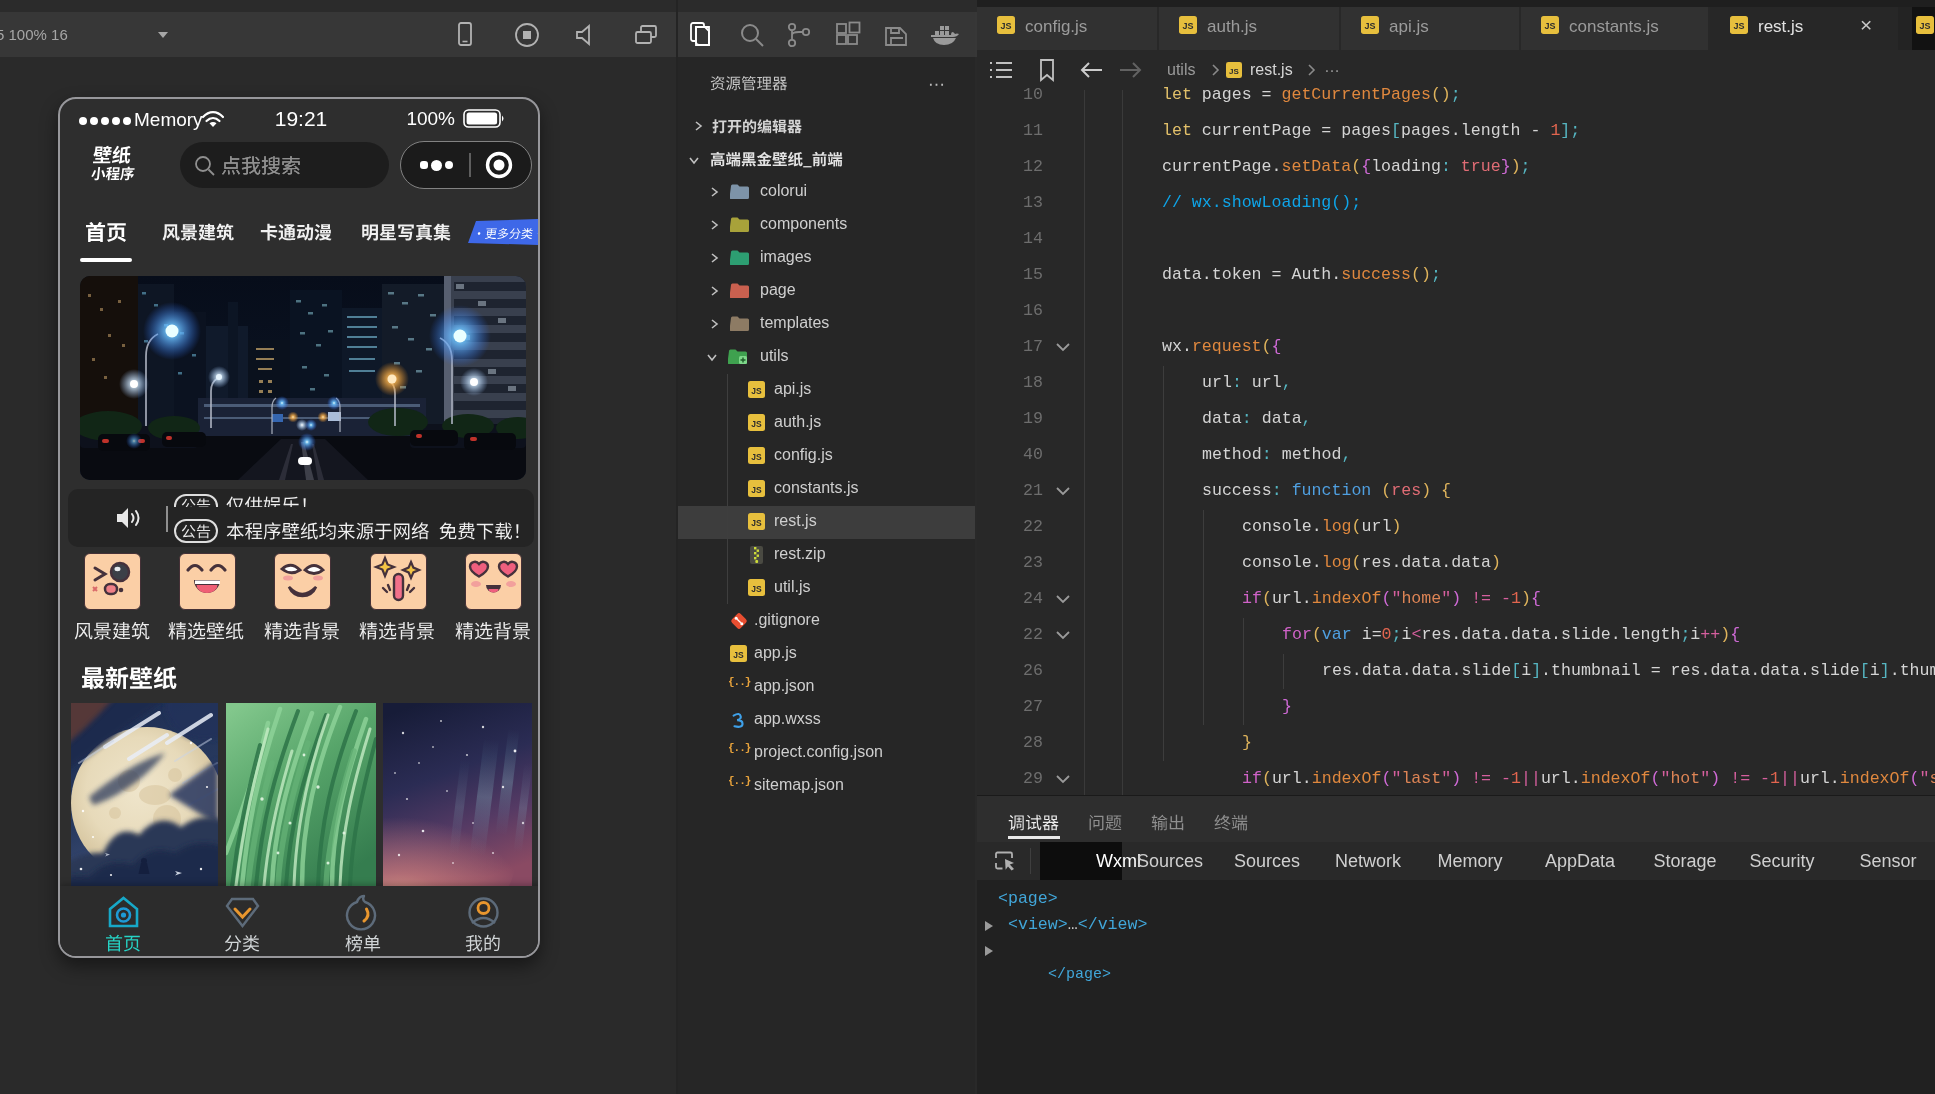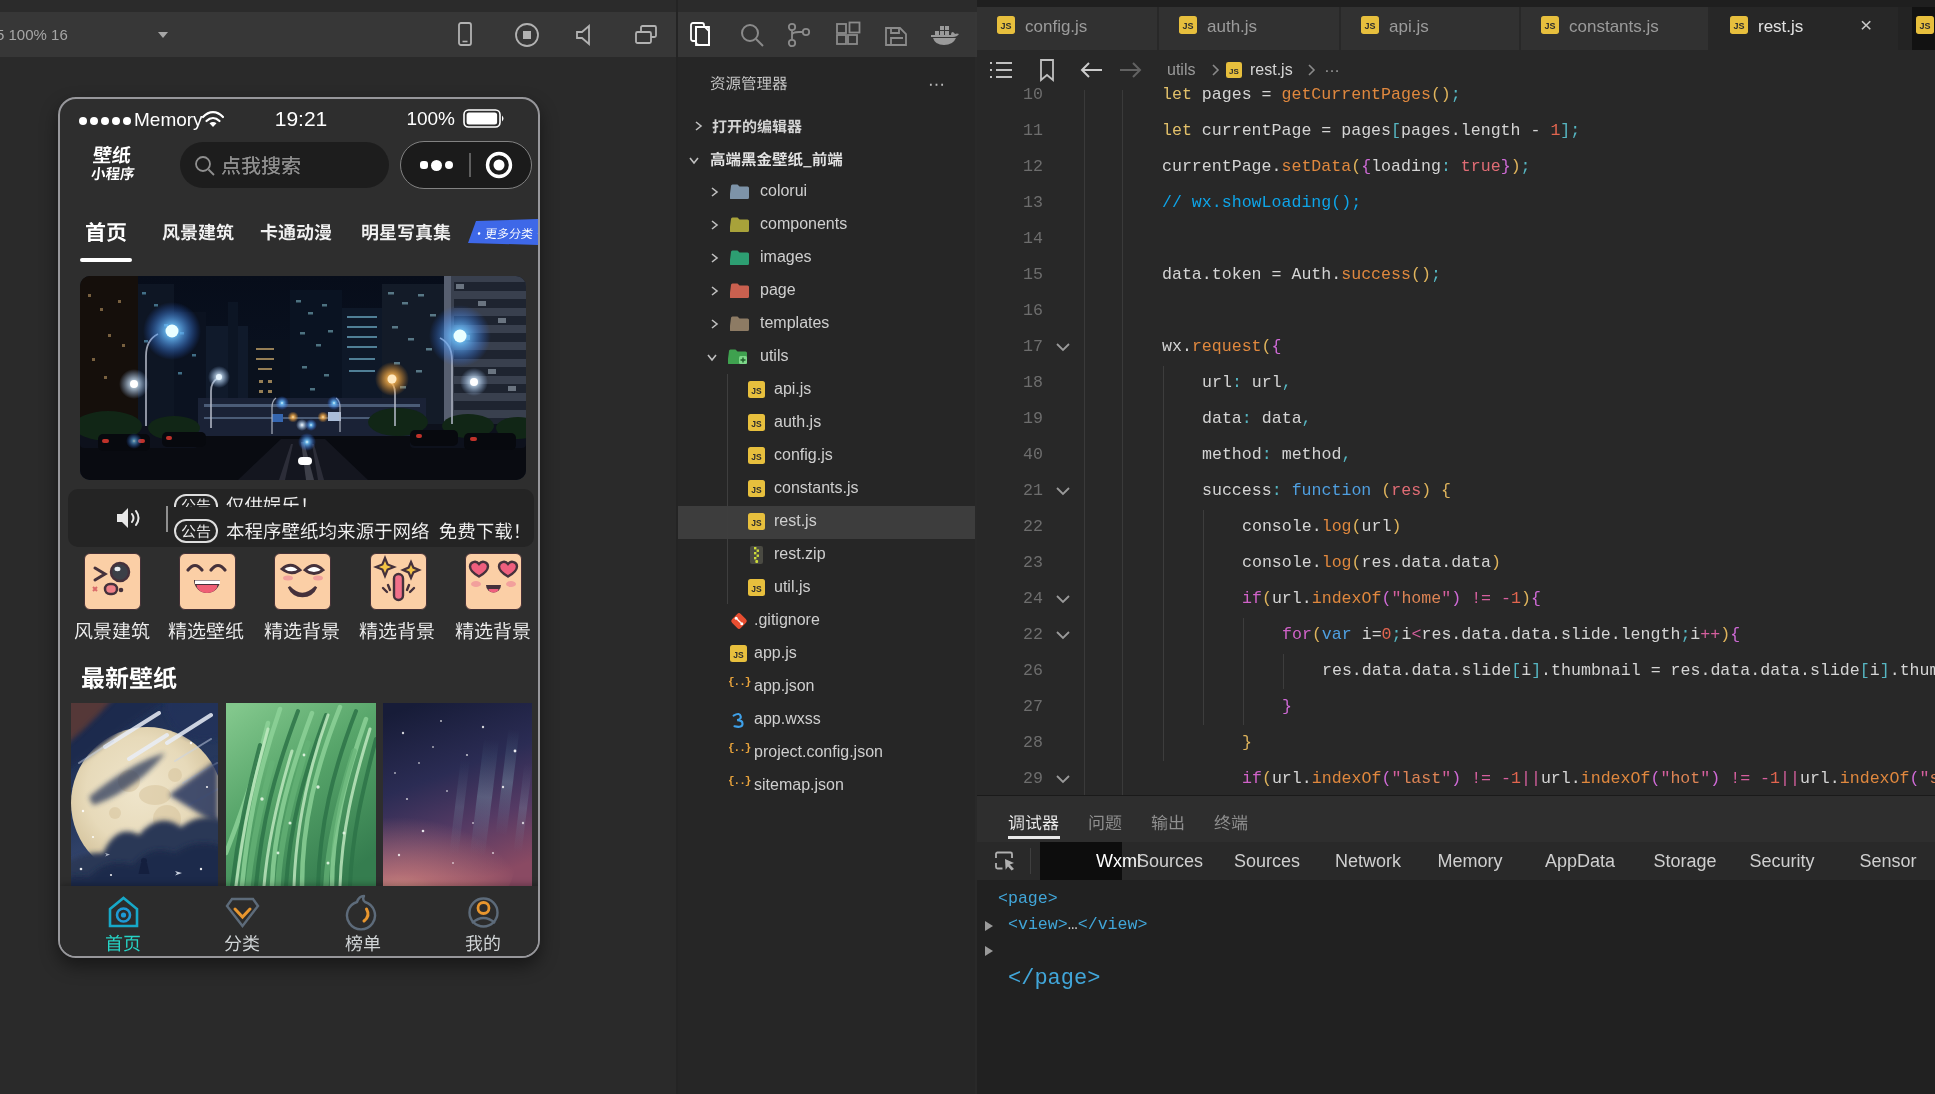--- a/index.html
+++ b/index.html
@@ -1125,13 +1125,13 @@
     <div class="abs" style="left:1722px;top:851px;width:120px;text-align:center;font-size:18px;color:#cfcfcf">Security</div>
     <div class="abs" style="left:1828px;top:851px;width:120px;text-align:center;font-size:18px;color:#cfcfcf">Sensor</div>
     <div class="abs mono" style="left:998px;top:889px;font-size:16.6px"><span style="color:#41a6d9">&lt;page&gt;</span></div>
     <svg class="abs" style="left:984px;top:920px" width="10" height="12" viewBox="0 0 10 12">
       <path d="M1 1 L9 6 L1 11 Z" fill="#9a9a9a"></path>
     </svg>
     <div class="abs mono" style="left:1008px;top:915px;font-size:16.6px"><span style="color:#41a6d9">&lt;view&gt;</span><span style="color:#cccccc">…</span><span style="color:#41a6d9">&lt;/view&gt;</span></div>
     <svg class="abs" style="left:984px;top:945px" width="10" height="12" viewBox="0 0 10 12">
       <path d="M1 1 L9 6 L1 11 Z" fill="#9a9a9a"></path>
     </svg>
-    <div class="abs mono" style="left:1008px;top:966px;font-size:22px"><span style="color:#41a6d9">&lt;/page&gt;</span></div>
+    <div class="abs mono" style="left:1048px;top:966px;font-size:15px"><span style="color:#41a6d9">&lt;/page&gt;</span></div>
   </div>
 </body></html>

